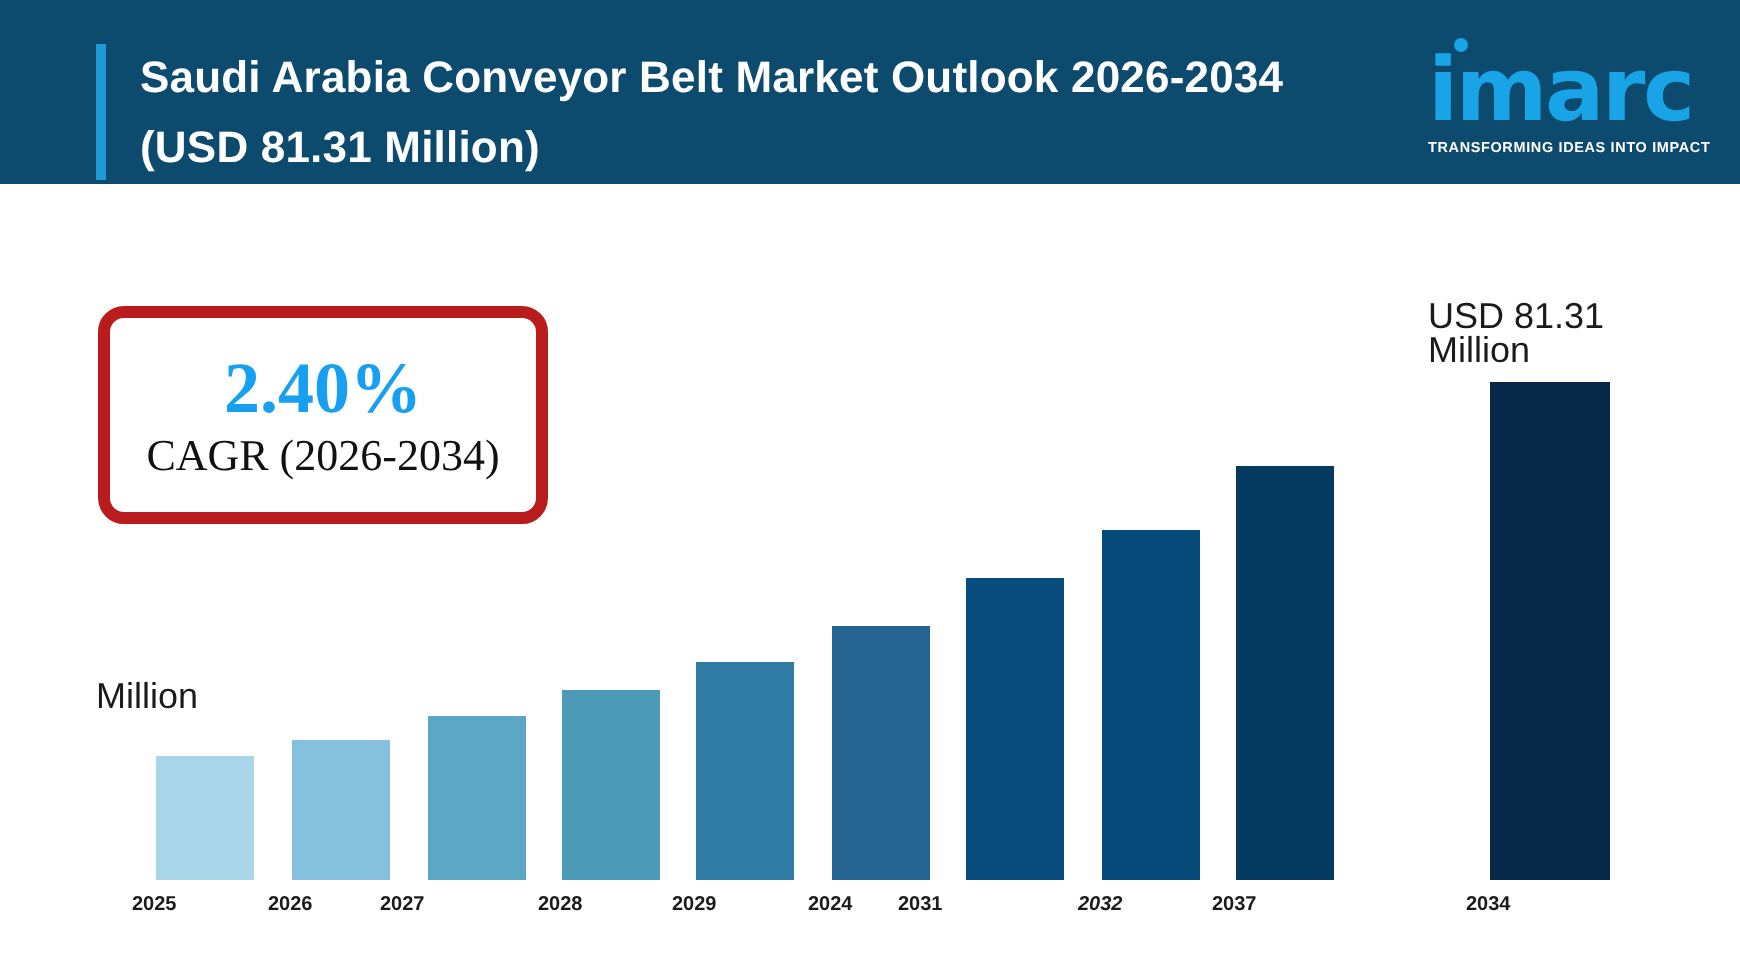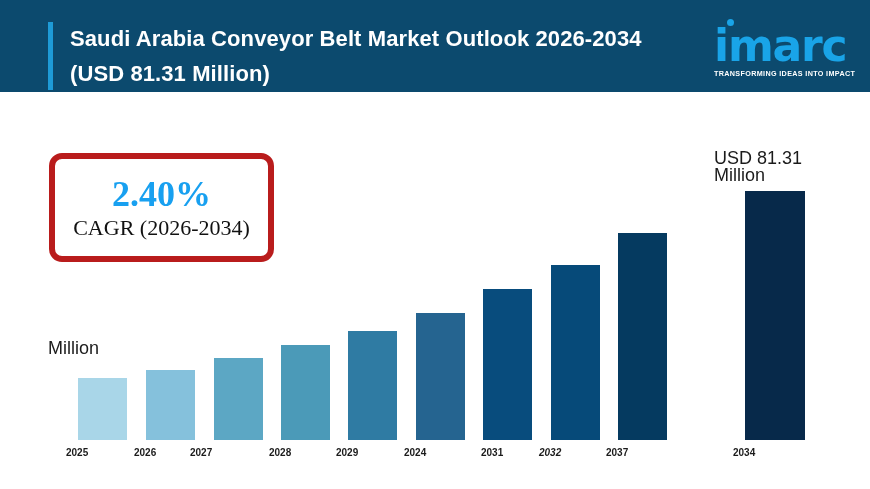--- a/index.html
+++ b/index.html
@@ -195,21 +195,21 @@
       <div class="bar-year" style="left: 134px; width: 73px;">2026</div>
       <div class="bar" style="left: 214px; top: 358px; width: 49px; height: 82px; background: rgb(92, 167, 196);"></div>
       <div class="bar-year" style="left: 190px; width: 73px;">2027</div>
       <div class="bar" style="left: 281px; top: 345px; width: 49px; height: 95px; background: rgb(75, 154, 184);"></div>
       <div class="bar-year" style="left: 269px; width: 73px;">2028</div>
       <div class="bar" style="left: 348px; top: 331px; width: 49px; height: 109px; background: rgb(47, 123, 163);"></div>
       <div class="bar-year" style="left: 336px; width: 73px;">2029</div>
       <div class="bar" style="left: 416px; top: 313px; width: 49px; height: 127px; background: rgb(37, 100, 144);"></div>
       <div class="bar-year" style="left: 404px; width: 73px;">2024</div>
       <div class="bar" style="left: 483px; top: 289px; width: 49px; height: 151px; background: rgb(8, 76, 125);"></div>
-      <div class="bar-year" style="left: 481px; width: 73px;">2031</div>
+      <div class="bar-year" style="left: 449px; width: 73px;">2031</div>
       <div class="bar" style="left: 551px; top: 265px; width: 49px; height: 175px; background: rgb(6, 74, 121);"></div>
       <div class="bar-year" style="left: 539px; width: 73px; font-style: italic;">2032</div>
       <div class="bar" style="left: 618px; top: 233px; width: 49px; height: 207px; background: rgb(5, 58, 96);"></div>
       <div class="bar-year" style="left: 606px; width: 73px;">2037</div>
       <div class="bar" style="left: 745px; top: 191px; width: 60px; height: 249px; background: rgb(7, 41, 74);"></div>
       <div class="bar-year" style="left: 733px; width: 84px;">2034</div>
     </div>
 
 </div>
 

